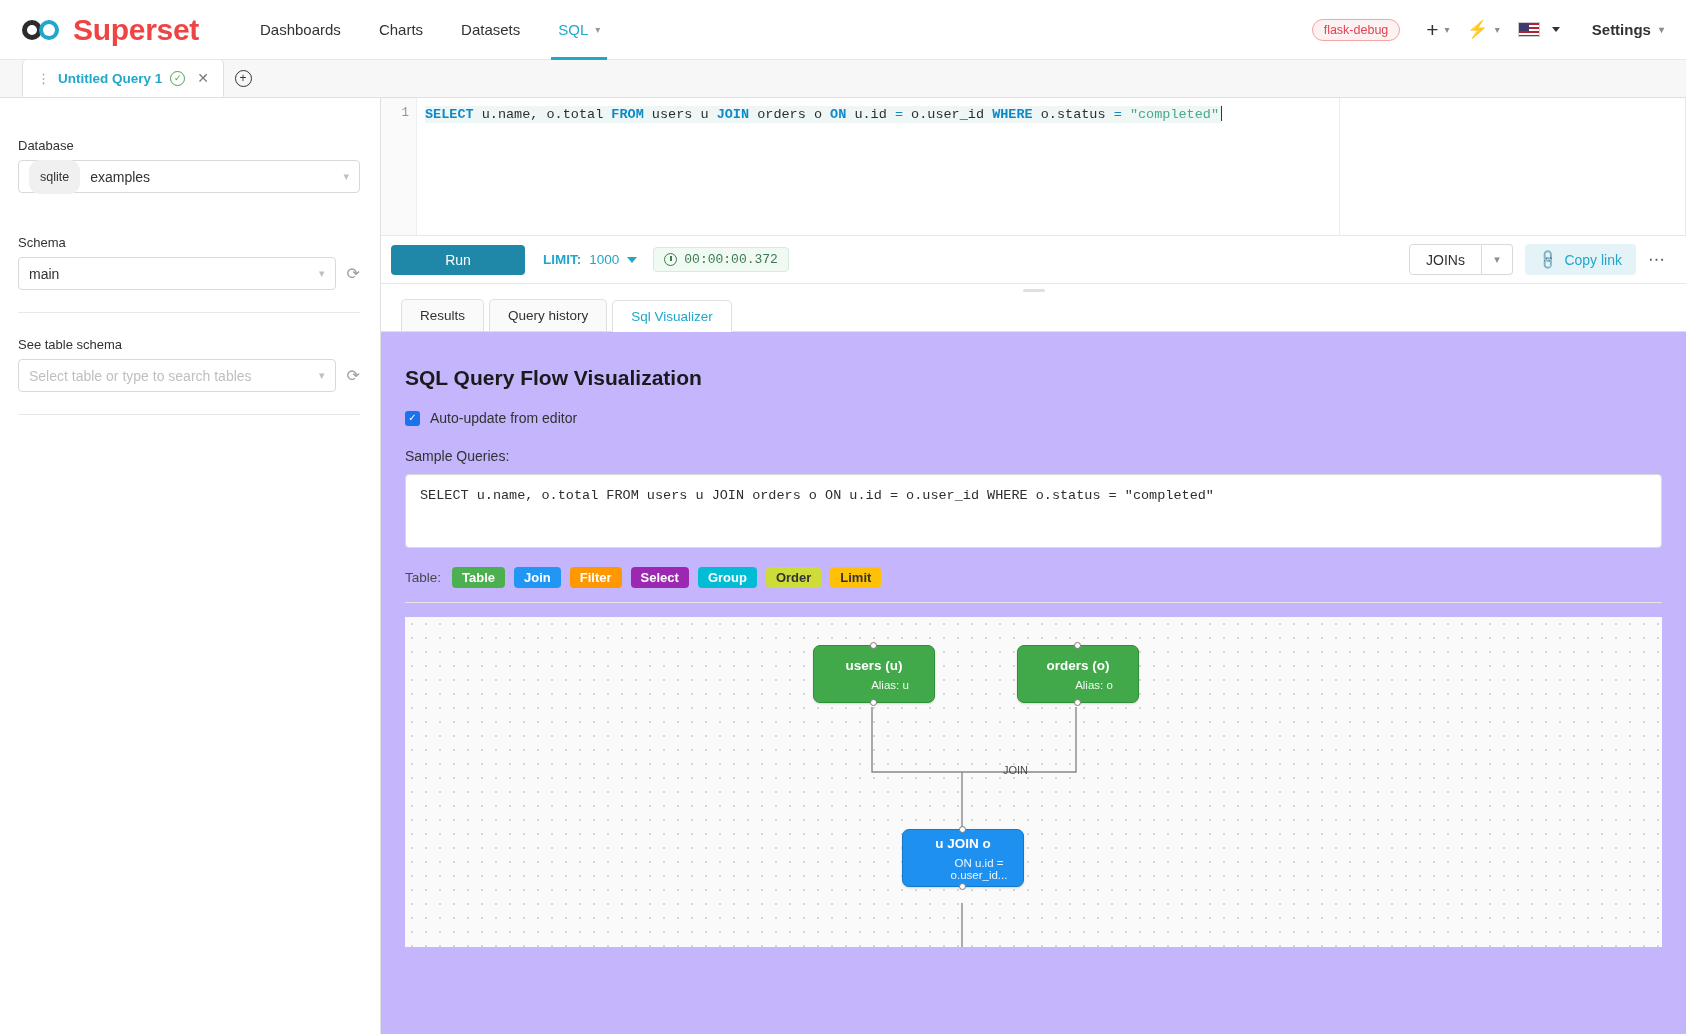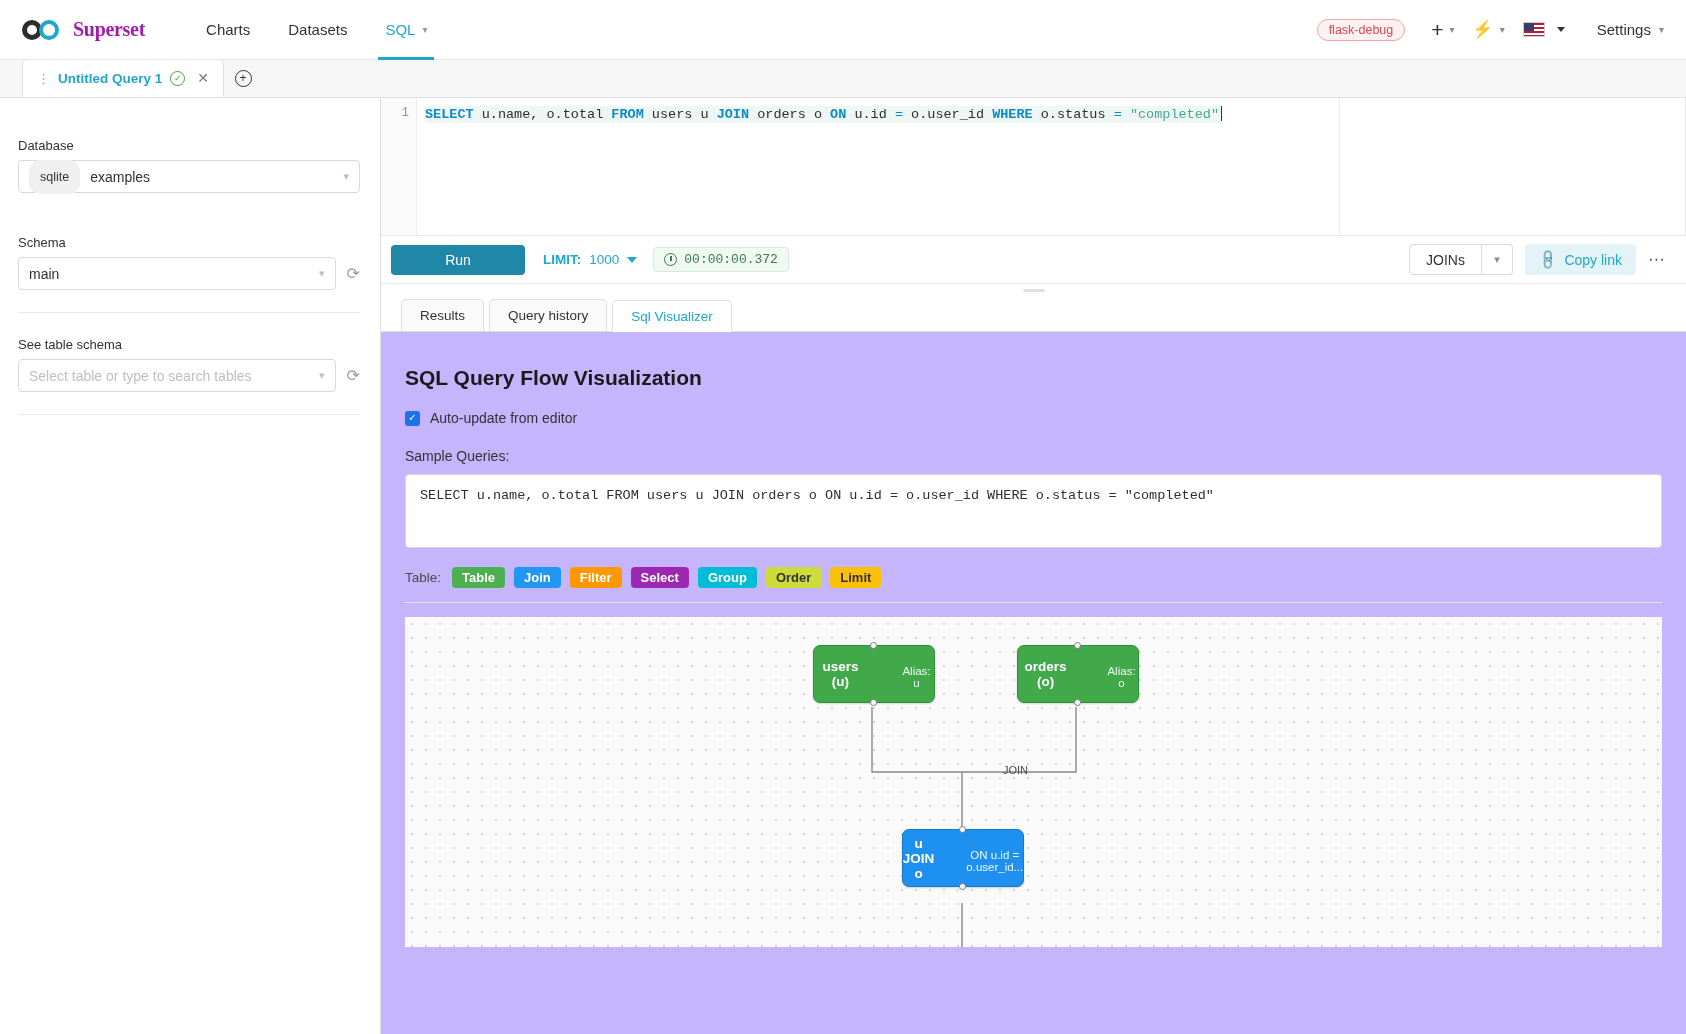--- a/index.html
+++ b/index.html
@@ -25,21 +25,21 @@
   }
   .brand { display: flex; align-items: center; gap: 9px; margin-right: 42px; }
   .brand-logo { width: 42px; height: 24px; position: relative; }
   .brand-logo .ring { position: absolute; top: 2px; width: 20px; height: 20px; border-radius: 50%; }
   .brand-logo .ring.left { left: 0; border: 5px solid #2c2c2c; }
   .brand-logo .ring.right { left: 17px; border: 5px solid #20a7c9; background: #20a7c9; }
   .brand-logo .ring.right::after {
     content:""; position:absolute; left:-1px; top:-1px; width:12px;height:12px;
     border-radius:50%; background:#fff;
   }
-  .brand-name { font-size: 20px; font-weight: bold; color: #a21caf; letter-spacing: -0.3px; font-family: Liberation Serif, serif; }
+  .brand-name { font-size: 30px; font-weight: bold; color: #ef4444; letter-spacing: -0.3px; }
 
   .nav-links { display: flex; align-items: center; gap: 0px; height: 60px; }
   .nav-link {
     padding: 0 19px; height: 60px; display: flex; align-items: center;
     font-size: 15px; color: #323232; cursor: pointer; position: relative;
   }
   .nav-link.active { color: #20a7c9; }
   .nav-link.active::after {
     content:""; position:absolute; bottom:0; left:12px; right:12px; height:3px; background:#20a7c9;
   }
@@ -55,21 +55,21 @@
   .nav-bolt { font-size: 17px; color: #323232; line-height: 1; }
   .caret-sm { font-size: 10px; color: #8c8c8c; }
   .flag {
     width: 22px; height: 15px; display:inline-block; position:relative; overflow:hidden;
     border:1px solid #ccc; vertical-align: middle;
   }
   .flag .stripes { position:absolute; inset:0;
     background: repeating-linear-gradient(to bottom, #b22234 0 2px, #fff 2px 4px); }
   .flag .canton { position:absolute; left:0; top:0; width:10px; height:8px; background:#3c3b6e; }
   .caret-solid { width:0;height:0;border-left:4px solid transparent;border-right:4px solid transparent;border-top:5px solid #323232; margin-left:6px;}
-  .settings-link { display:flex; align-items:center; gap:8px; font-size:15px; cursor:pointer; margin-left: 14px;}
+  .settings-link { display:flex; align-items:center; gap:8px; font-size:15px; cursor:pointer; margin-left: 14px; font-weight: bold;}
 
   
   .tabstrip {
     height: 38px; background: #f7f7f7; border-bottom: 1px solid #e0e0e0;
     display: flex; align-items: flex-end; padding-left: 22px;
   }
   .qtab {
     height: 38px; display:flex; align-items:center; gap: 8px;
     background: #fff; border: 1px solid #e0e0e0; border-bottom: 1px solid #fff;
     border-radius: 5px 5px 0 0; padding: 0 14px; cursor: pointer;
@@ -221,21 +221,21 @@
   
   .canvas {
     position: relative; height: 330px; margin-top: 14px;
     background-color: #fafafa;
     background-image: radial-gradient(#d6d6d6 1px, transparent 1px);
     background-size: 14px 14px;
     overflow: hidden;
   }
   .node {
     position: absolute; border-radius: 7px; color:#fff; text-align:center;
-    display:flex; flex-direction:row; align-items:center; justify-content:center;
+    display:flex; flex-direction:column; align-items:center; justify-content:center;
     box-shadow: 0 1px 2px rgba(0,0,0,0.15); cursor: pointer;
   }
   .node .n-title { font-size: 13.5px; font-weight: bold; }
   .node .n-sub { font-size: 11.5px; margin-top: 6px; opacity: 0.92; margin-left: 32px; }
   .node.table { background:#42a94b; border:1.5px solid #2f8f38; }
   .node.join  { background:#1e90f0; border:1.5px solid #1478cc; }
   .port {
     position:absolute; width:7px;height:7px;border-radius:50%;
     background:#fff; border:1.5px solid #7a7a7a; left:50%; margin-left:-4.5px;
   }
@@ -252,20 +252,23 @@
 <div class="navbar">
   <div class="brand">
     <div class="brand-logo">
       <div class="ring left"></div>
         <div class="ring right"></div>
     </div>
     <span class="brand-name">Superset</span>
   </div>
 
   <div class="nav-links">
+    <div class="nav-link">
+      <span>Dashboards</span>
+    </div>
     <div class="nav-link">
       <span>Charts</span>
     </div>
     <div class="nav-link">
       <span>Datasets</span>
     </div>
     <div class="nav-link active">
       <span>SQL</span>
       <span class="caret">▾</span>
     </div>

